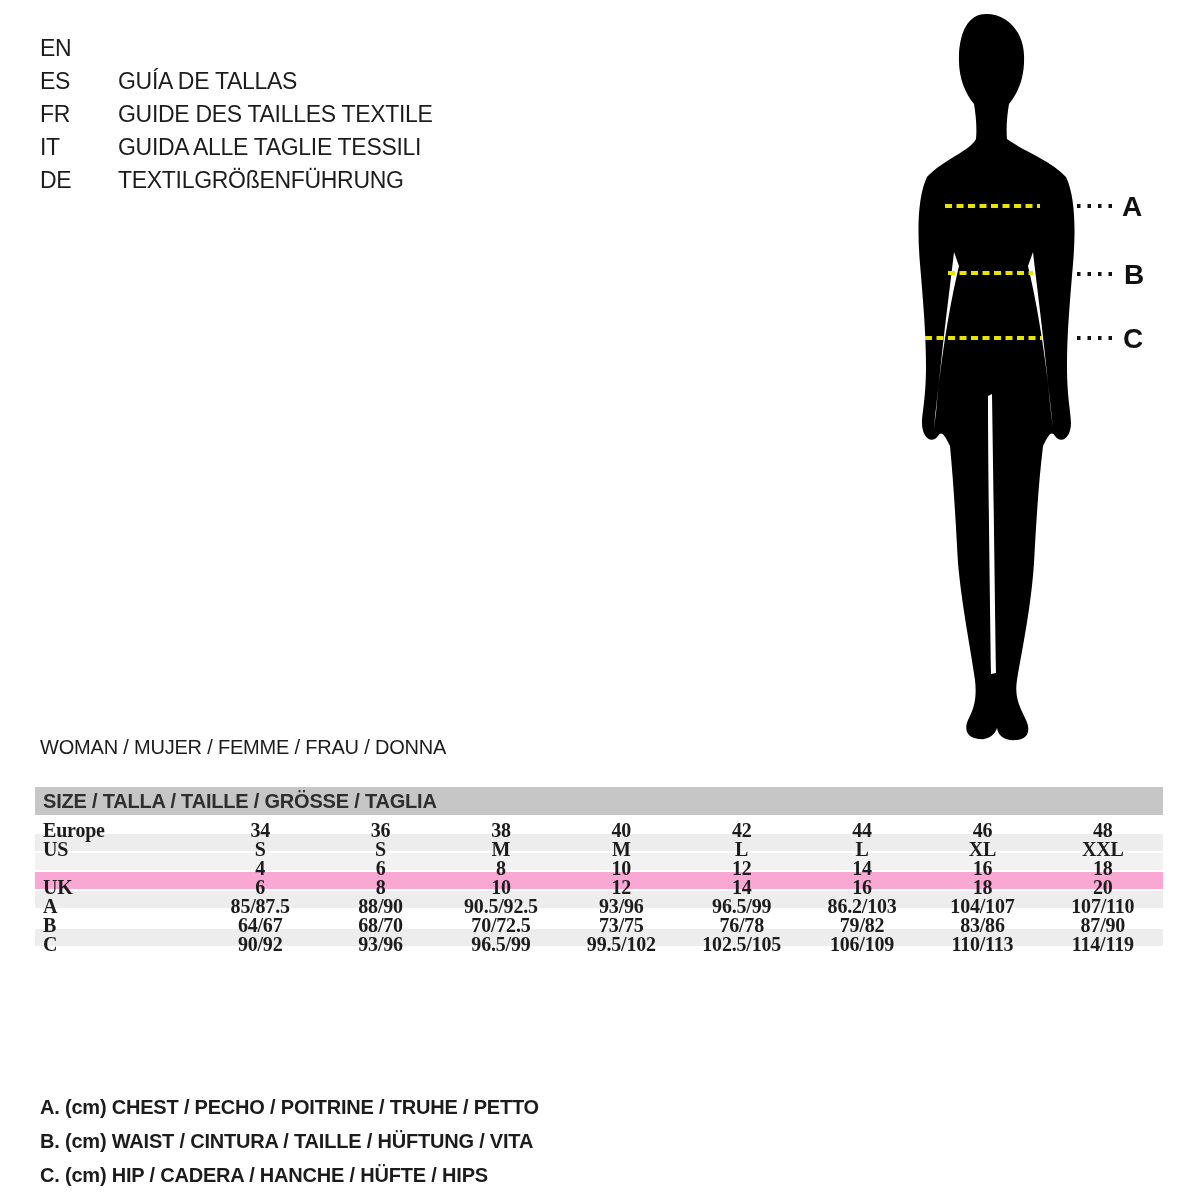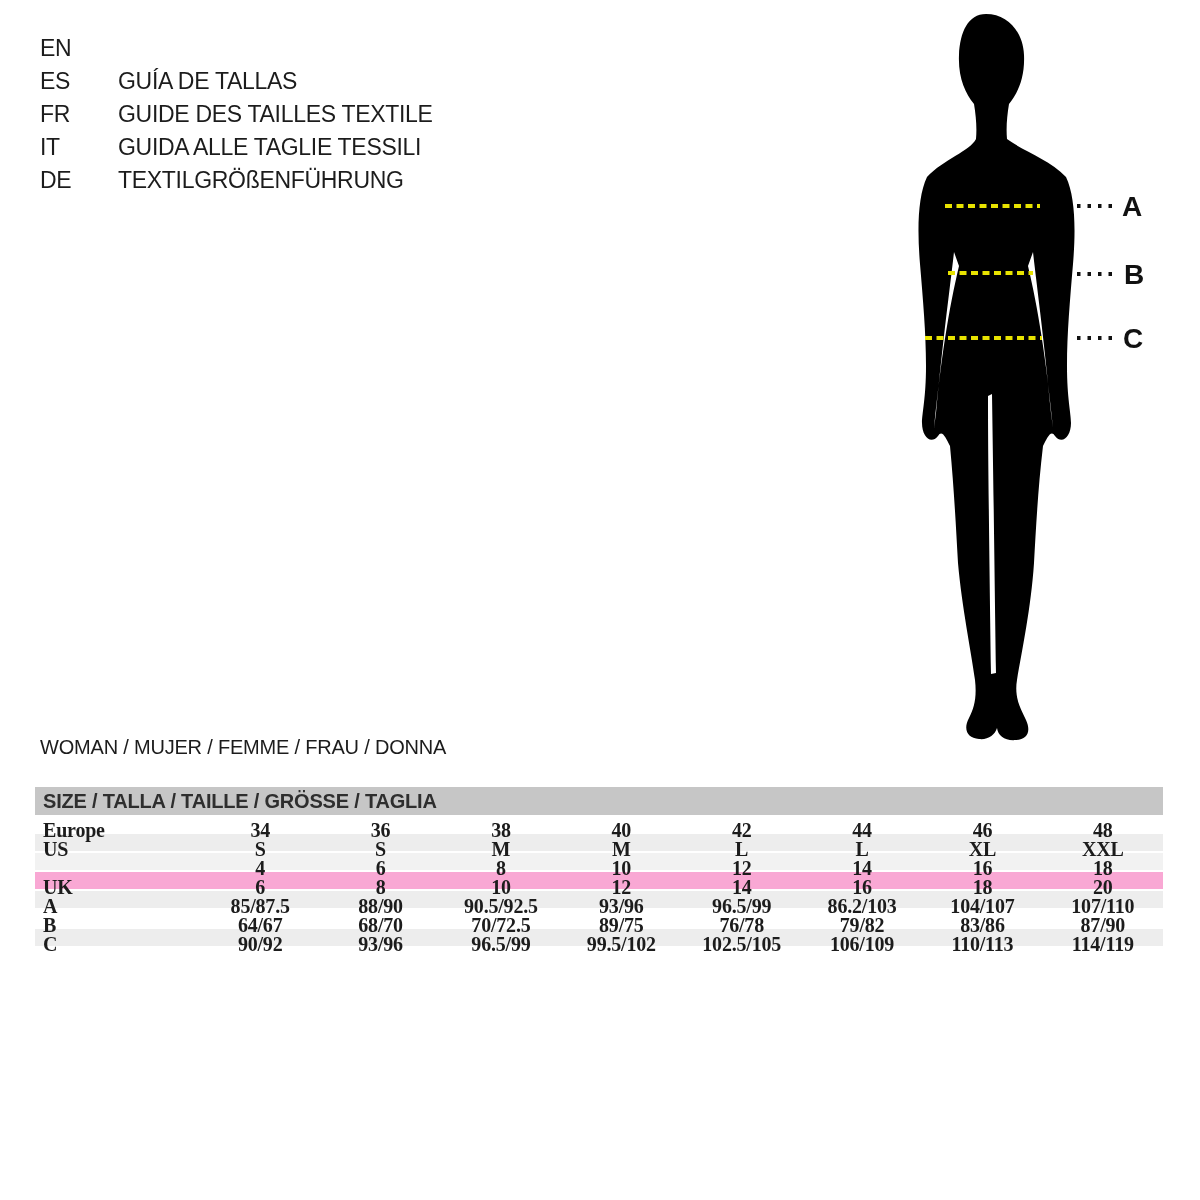--- a/index.html
+++ b/index.html
@@ -163,34 +163,39 @@
           <div class="tcell">96.5/99</div>
           <div class="tcell">86.2/103</div>
           <div class="tcell">104/107</div>
           <div class="tcell">107/110</div>
         </div>
         <div class="trow" style="background: rgb(255, 255, 255);">
           <div class="tlabel">B</div>
           <div class="tcell">64/67</div>
           <div class="tcell">68/70</div>
           <div class="tcell">70/72.5</div>
-          <div class="tcell">89/75</div>
+          <div class="tcell">73/75</div>
           <div class="tcell">76/78</div>
           <div class="tcell">79/82</div>
           <div class="tcell">83/86</div>
           <div class="tcell">87/90</div>
         </div>
         <div class="trow" style="background: rgb(237, 237, 237);">
           <div class="tlabel">C</div>
           <div class="tcell">90/92</div>
           <div class="tcell">93/96</div>
           <div class="tcell">96.5/99</div>
           <div class="tcell">99.5/102</div>
           <div class="tcell">102.5/105</div>
           <div class="tcell">106/109</div>
           <div class="tcell">110/113</div>
           <div class="tcell">114/119</div>
         </div>
       </div>
   </div>
 
+  <div class="legend" id="legend">
+      <div class="legend-row">A. (cm) CHEST / PECHO / POITRINE / TRUHE / PETTO</div>
+      <div class="legend-row">B. (cm) WAIST / CINTURA / TAILLE / HÜFTUNG / VITA</div>
+      <div class="legend-row">C. (cm) HIP / CADERA / HANCHE / HÜFTE / HIPS</div>
+    </div>
 
 </div>
 
 </body></html>

